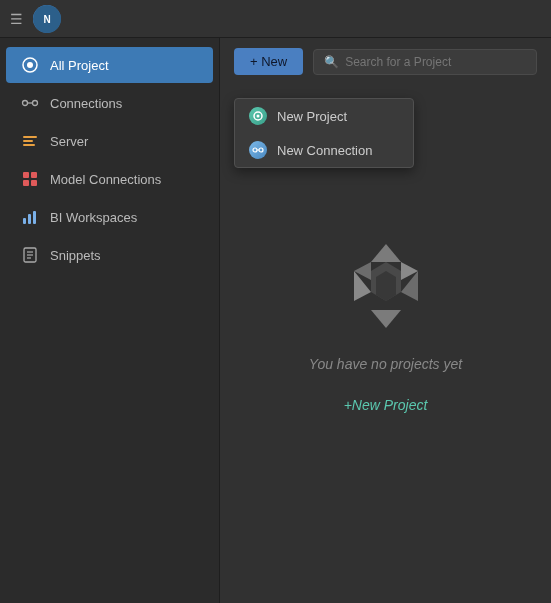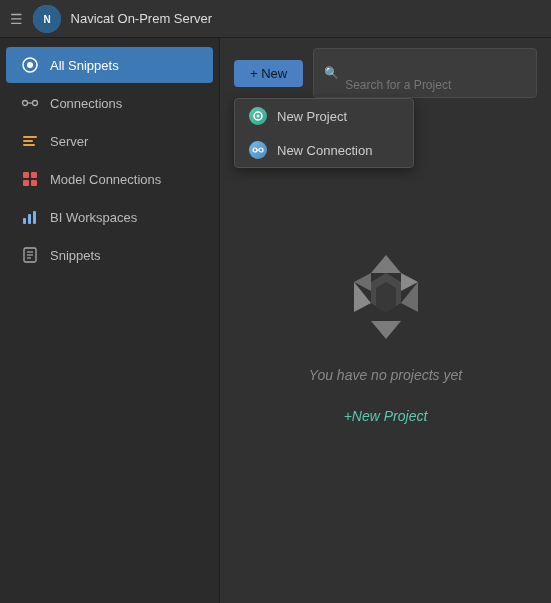--- a/index.html
+++ b/index.html
@@ -135,21 +135,20 @@
       padding: 5px 10px;
       gap: 6px;
     }
     .search-bar input {
       background: transparent;
       border: none;
       outline: none;
       color: #7dd3fc;
       font-size: 12px;
       width: 100%;
-      margin-top: 24px;
     }
     .search-icon {
       color: #777;
       font-size: 12px;
     }
 
     
     .dropdown-menu {
       position: absolute;
       top: 60px;
@@ -223,35 +222,34 @@
 <body>
 
 <div class="titlebar">
   <span class="titlebar-menu-icon">☰</span>
   <div class="titlebar-logo">
     <svg viewBox="0 0 28 28" xmlns="http://www.w3.org/2000/svg">
       <circle cx="14" cy="14" r="14" fill="#2c5f8a"></circle>
       <text x="14" y="18" font-size="10" text-anchor="middle" fill="white" font-weight="bold">N</text>
     </svg>
   </div>
-  <span class="titlebar-title">Navicat On-Prem Server</span>
 </div>
 
 <div class="main-layout">
 
   <div class="sidebar">
 
     <div class="sidebar-item active">
       <span class="sidebar-item-icon">
         <svg width="18" height="18" viewBox="0 0 18 18" fill="none">
           <circle cx="9" cy="9" r="7" stroke="#fff" stroke-width="1.5" fill="none"></circle>
           <circle cx="9" cy="9" r="3" fill="#fff"></circle>
         </svg>
       </span>
-      <span>All Snippets</span>
+      <span>All Project</span>
     </div>
 
     <div class="sidebar-item">
       <span class="sidebar-item-icon">
         <svg width="18" height="18" viewBox="0 0 18 18" fill="none">
           <circle cx="4" cy="9" r="2.5" stroke="#aaa" stroke-width="1.3" fill="none"></circle>
           <circle cx="14" cy="9" r="2.5" stroke="#aaa" stroke-width="1.3" fill="none"></circle>
           <line x1="6.5" y1="9" x2="11.5" y2="9" stroke="#aaa" stroke-width="1.3"></line>
         </svg>
       </span>

